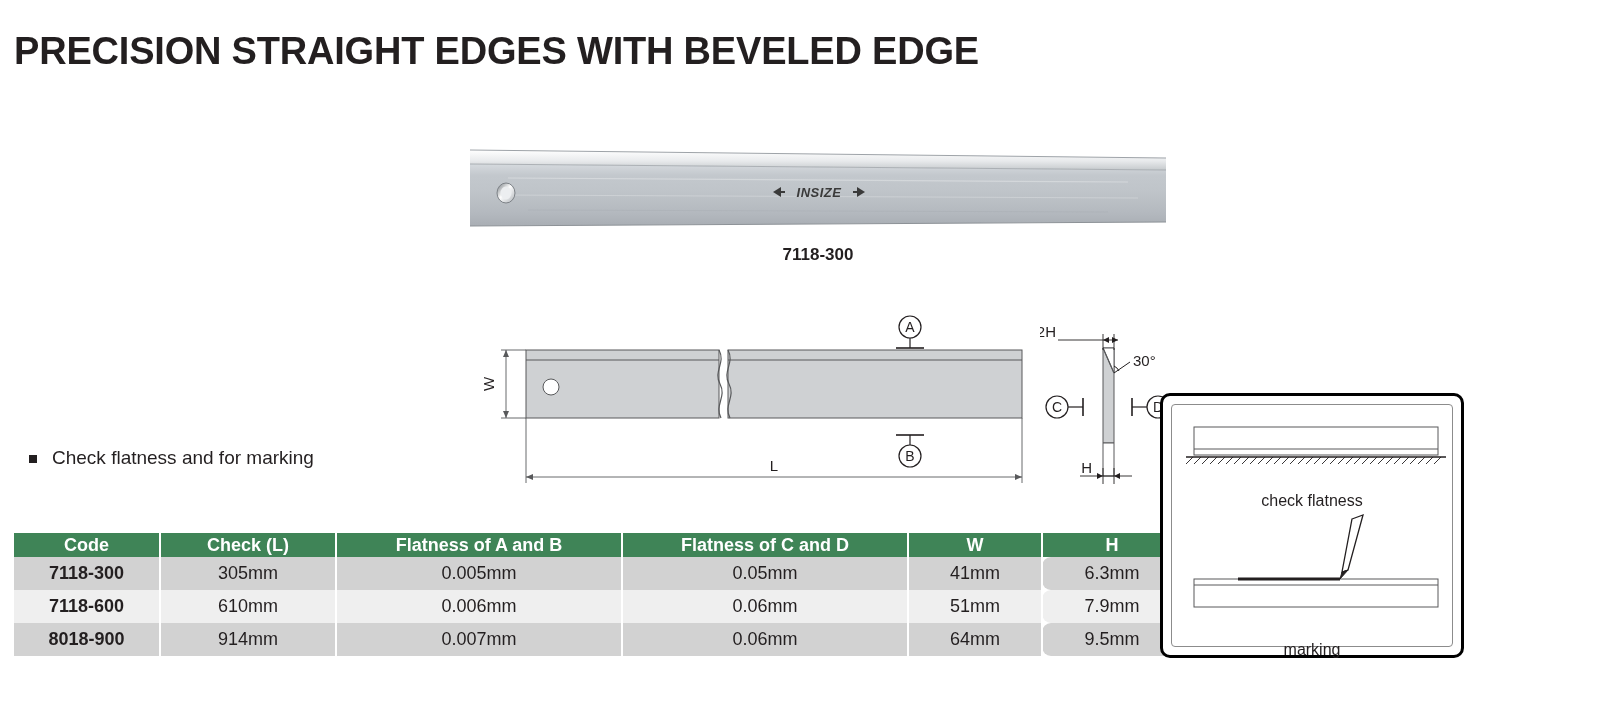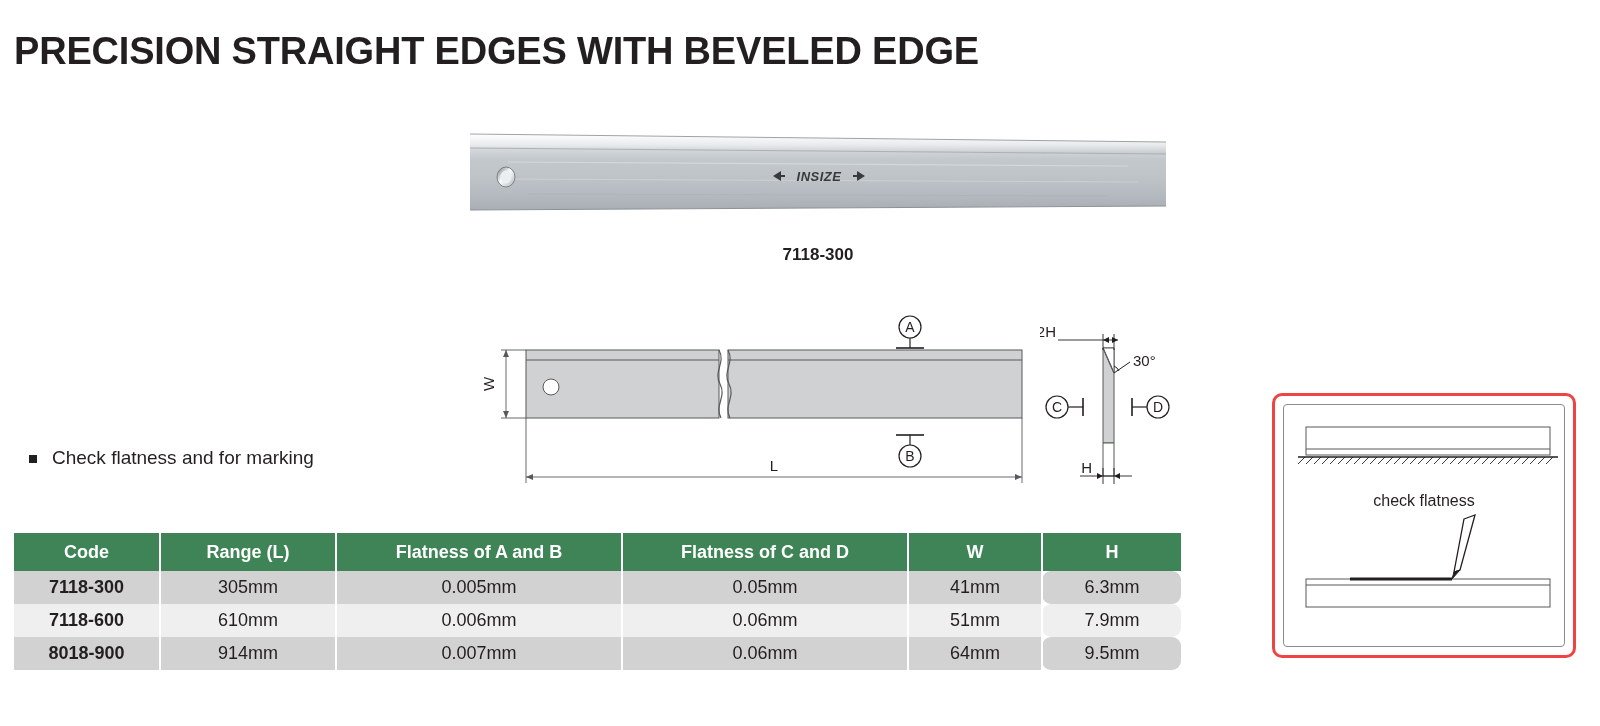--- a/index.html
+++ b/index.html
@@ -25,21 +25,21 @@
     font-weight: bold;
     letter-spacing: -0.2px;
     color: #231f20;
     white-space: nowrap;
   }
 
   
   #product-photo {
     position: absolute;
     left: 468px;
-    top: 132px;
+    top: 148px;
     width: 700px;
     height: 85px;
   }
   #product-caption {
     position: absolute;
     left: 468px;
     top: 245px;
     width: 700px;
     text-align: center;
     font-size: 17px;
@@ -98,47 +98,47 @@
     width: 1167px;
     border-collapse: collapse;
     table-layout: fixed;
     font-size: 18px;
   }
   #spec-table th {
     background: #3f8457;
     color: #ffffff;
     font-weight: bold;
     font-size: 18px;
-    height: 38px;
+    height: 24px;
     text-align: center;
     border-right: 2px solid #ffffff;
     padding: 0;
   }
   #spec-table th:last-child { border-right: none; }
   #spec-table td {
     height: 33px;
     text-align: center;
     color: #231f20;
     border-right: 2px solid #ffffff;
     padding: 0;
   }
   #spec-table td:last-child { border-right: none; border-radius: 9px; }
   #spec-table tbody tr:nth-child(odd) td { background: #d2d2d2; }
   #spec-table tbody tr:nth-child(even) td { background: #efefef; }
   #spec-table td.code-cell { font-weight: bold; }
 
   
   #application-box {
     position: absolute;
-    left: 1272px;
+    left: 1160px;
     top: 393px;
     width: 304px;
     height: 265px;
     background: #ffffff;
-    border: 3px solid #ef4444;
+    border: 3px solid #000000;
     border-radius: 10px;
     box-sizing: border-box;
   }
   #application-inner {
     position: absolute;
     left: 8px;
     top: 8px;
     right: 8px;
     bottom: 8px;
     border: 1px solid #8c8c8c;
@@ -321,21 +321,21 @@
     <col style="width:146px">
       <col style="width:176px">
       <col style="width:286px">
     <col style="width:286px">
       <col style="width:134px">
       <col style="width:139px">
   </colgroup>
   <thead>
     <tr>
       <th>Code</th>
-      <th>Range (L)</th>
+      <th>Check (L)</th>
       <th>Flatness of A and B</th>
       <th>Flatness of C and D</th>
       <th>W</th>
       <th>H</th>
     </tr>
   </thead>
   <tbody>
     <tr>
       <td class="code-cell">7118-300</td>
       <td>305mm</td>
@@ -411,14 +411,15 @@
         <rect x="22" y="174" width="244" height="28" fill="#ffffff" stroke="#58595b" stroke-width="1"></rect>
         <line x1="22" y1="180" x2="266" y2="180" stroke="#58595b" stroke-width="1"></line>
         <line x1="66" y1="174" x2="168" y2="174" stroke="#231f20" stroke-width="3"></line>
 
         <polygon points="180,114 191,110 176,165 170,167" fill="#ffffff" stroke="#231f20" stroke-width="1.3"></polygon>
         <polygon points="176,165 170,167 168,174" fill="#231f20" stroke="#231f20" stroke-width="1"></polygon>
       </g>
     </svg>
 
     <div class="app-caption" id="caption-flatness">check flatness</div>
+    <div class="app-caption" id="caption-marking">marking</div>
   </div>
 </div>
 
 </body></html>

